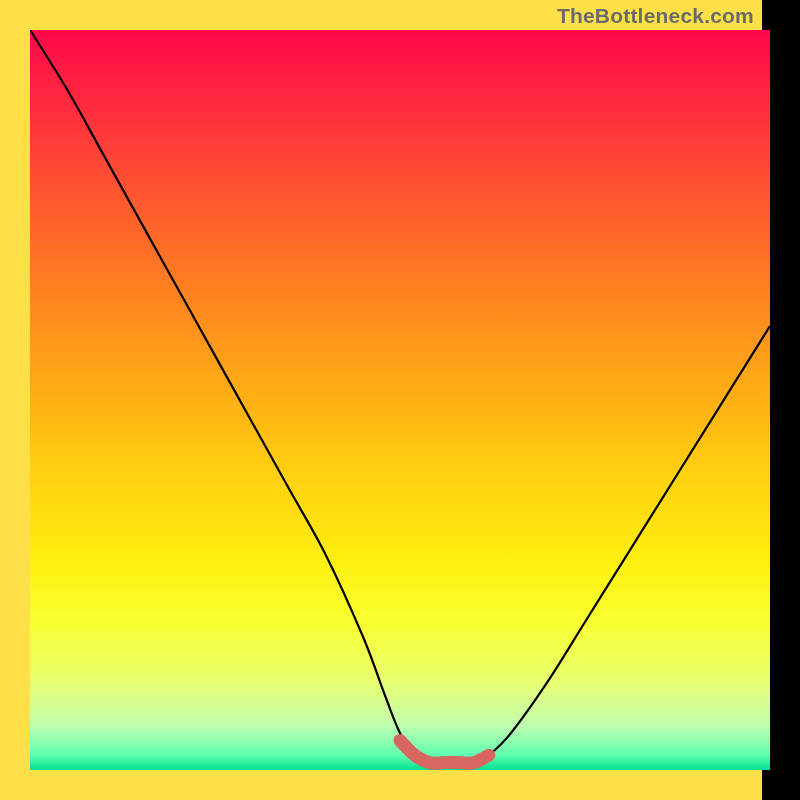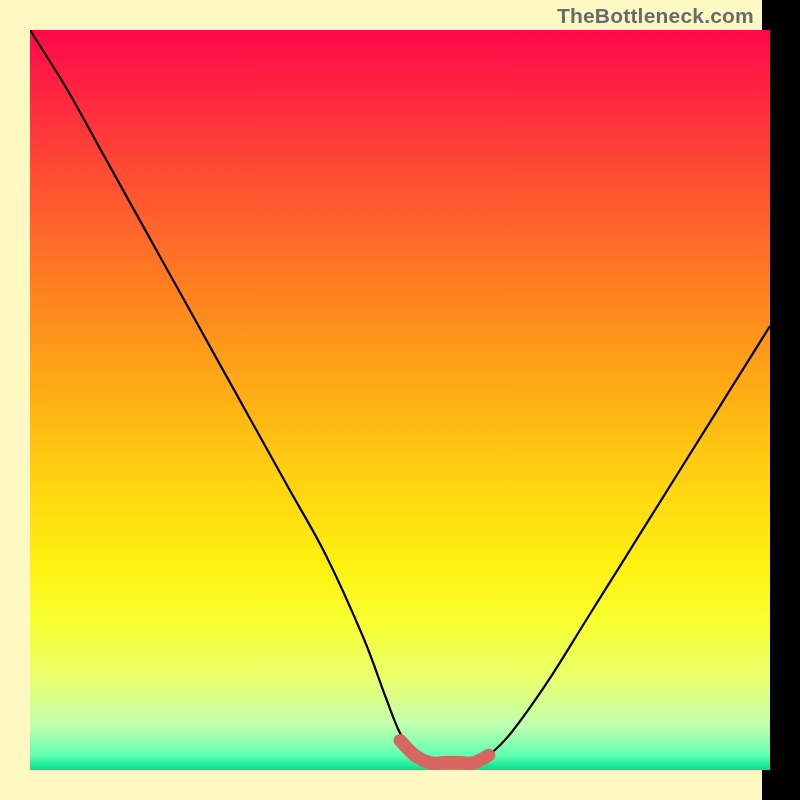--- a/index.html
+++ b/index.html
@@ -1,21 +1,21 @@
 <!DOCTYPE html>
 <html><head>
 <meta charset="utf-8">
 <style>
   * { margin: 0; padding: 0; box-sizing: border-box; }
   html, body { width: 800px; height: 800px; overflow: hidden; background: #000; }
   .container {
     position: relative;
     width: 762px;
     height: 800px;
-    background: #fef9c3;
+    background: #fde047;
   }
   .plot-area {
     position: absolute;
     left: 30px;
     top: 30px;
     width: 740px;
     height: 740px;
     background: linear-gradient(to bottom,
       #ff084a 0%,
       #ff2a3f 10%,

